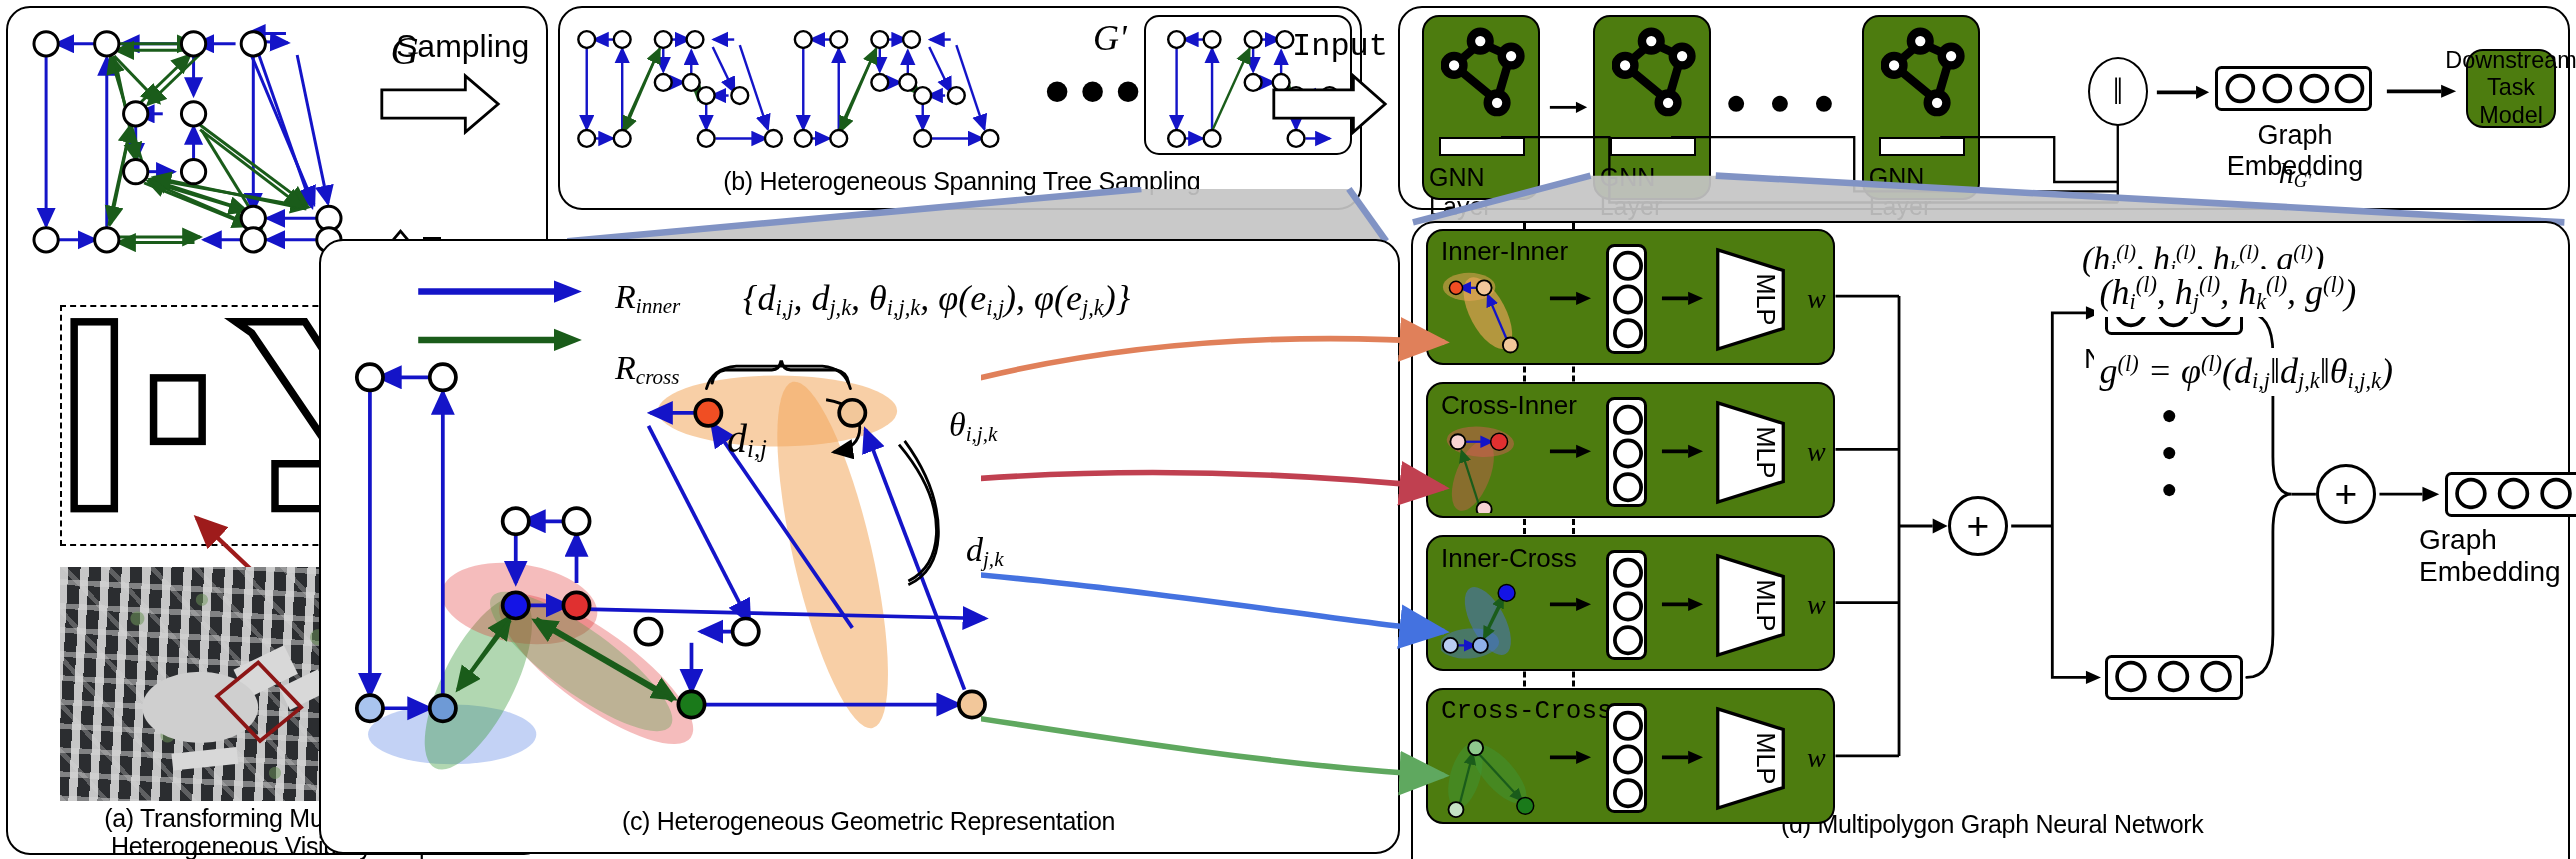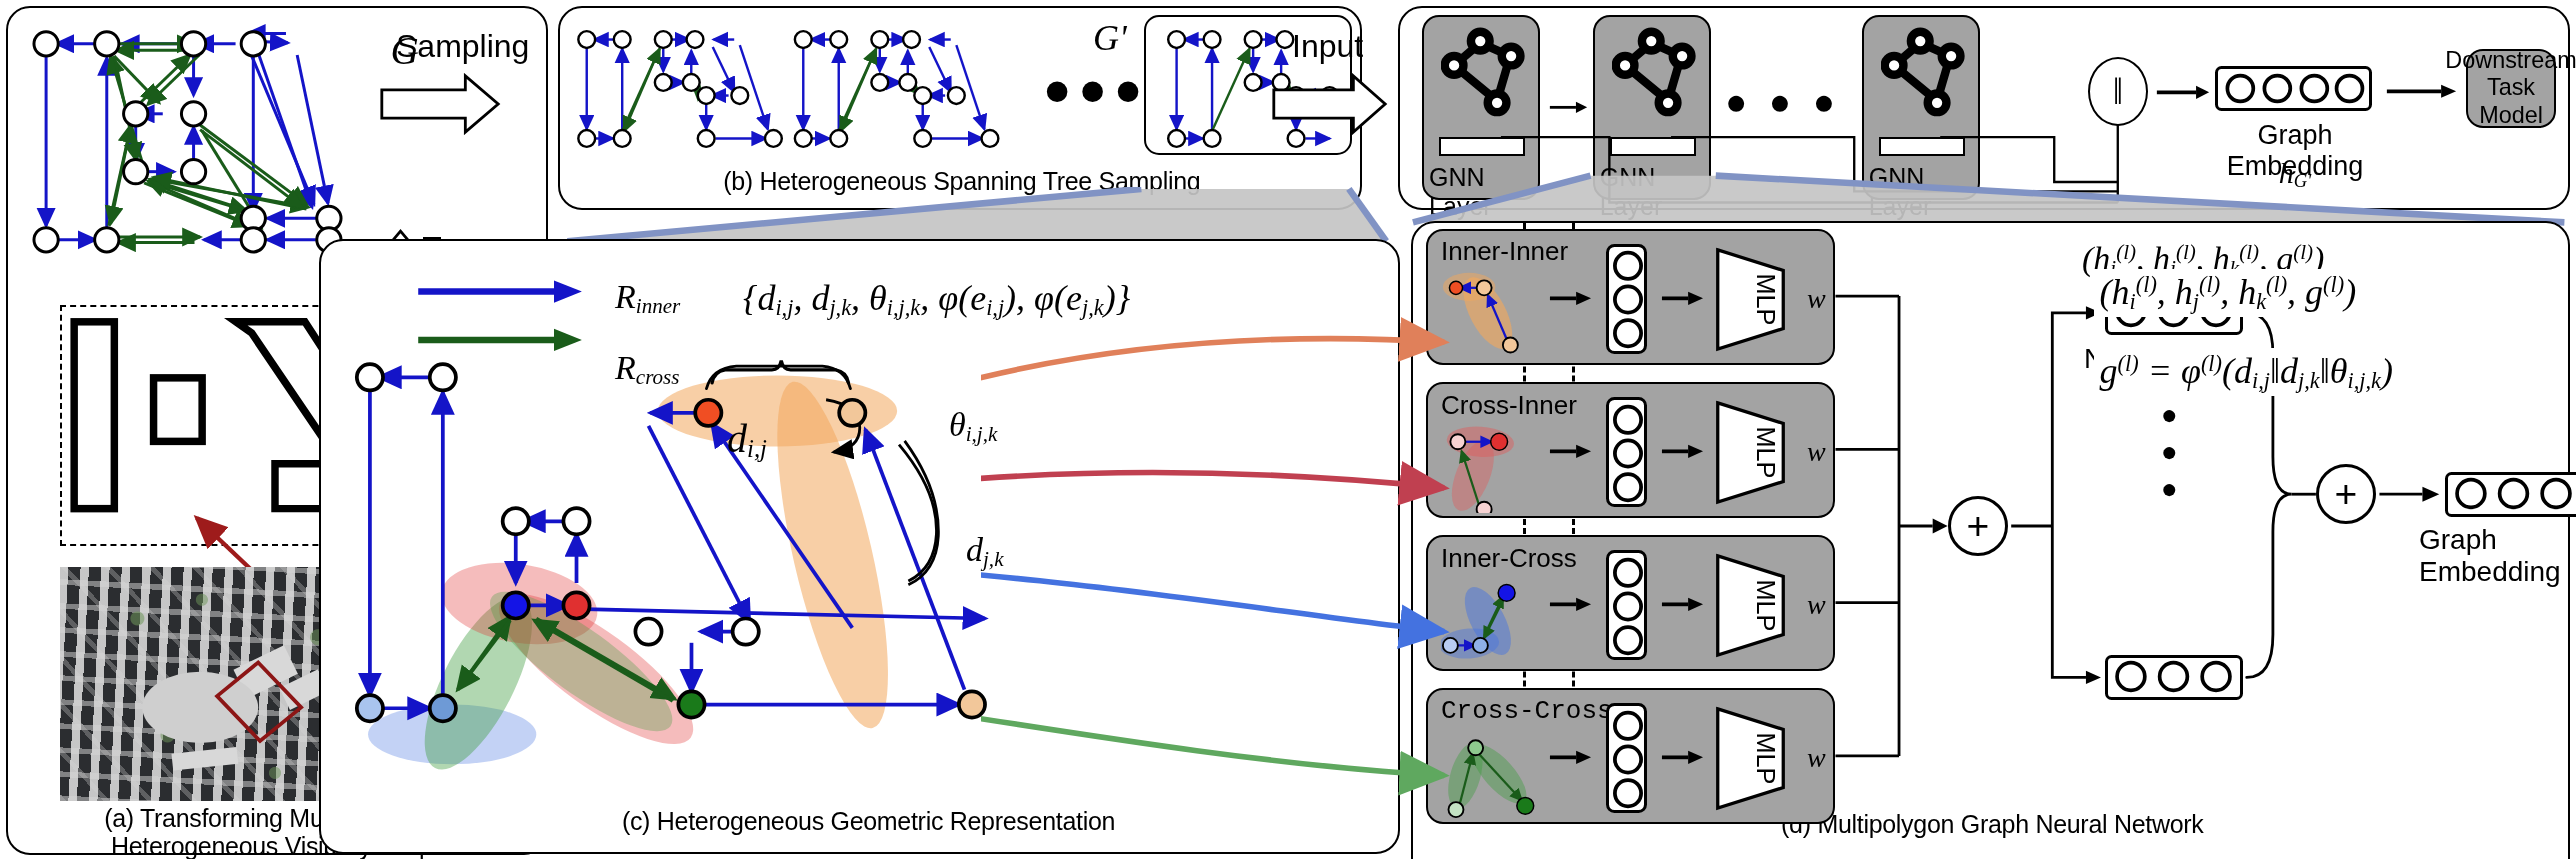--- a/index.html
+++ b/index.html
@@ -25,21 +25,21 @@
   svg { display:block; }
   .serif-it { font-family:"Liberation Serif", serif; font-style:italic; }
   sub  { font-size:62%; vertical-align:-0.22em; font-style:italic; }
   sup  { font-size:62%; vertical-align: 0.52em; font-style:italic; }
   .formula { font-family:"Liberation Serif", serif; font-style:italic; white-space:nowrap; }
   .boxlabel {
     position:absolute; font-size:28px;
     font-family:"Liberation Sans", sans-serif;
   }
   .rbox {
-    position:absolute; border:2.8px solid #000; border-radius:17px; background:#a3a3a3;
+    position:absolute; border:2.8px solid #000; border-radius:17px; background:#4d7c0f;
   }
 </style>
 </head>
 <body>
 
 <div class="panel" style="left:5.6px; top:5.6px; width:542px; height:849px;">
 
   <svg style="position:absolute; left:9.3px; top:5.6px;" width="523" height="280" viewBox="0 0 560 300">
     <defs>
       <marker id="ab" markerWidth="7" markerHeight="7" refX="6" refY="3.2" orient="auto">
@@ -306,21 +306,21 @@
   </svg>
 
   <div style="position:absolute; left:584px; top:7.5px; width:208px; height:140px;
               border:2.8px solid #000; border-radius:15px;"></div>
 
   <div class="serif-it" style="position:absolute; left:533px; top:9.3px; font-size:36px;">G'</div>
 
   <div class="caption" style="left:9.3px; top:159px; width:785px;">(b) Heterogeneous Spanning Tree Sampling</div>
 </div>
 
-<div class="lbl" style="left:1292px; top:28px; font-size:32px;">Input</div>
+<div class="lbl" style="left:1292px; top:28px; font-size:32px;font-family:Liberation Mono, monospace;">Input</div>
 <svg style="position:absolute; left:1271px; top:73px;" width="117" height="62" viewBox="0 0 125 66">
   <path d="M3,18 L88,18 L88,3 L122,33 L88,63 L88,48 L3,48 Z" fill="#fff" stroke="#000" stroke-width="3"></path>
 </svg>
 
 <div class="panel" style="left:1398px; top:5.6px; width:1172px; height:204px;">
 
   <div class="rbox" style="left:22.4px; top:7.5px; width:118px; height:185px;">
     <svg style="position:absolute;left:17px;top:9.3px;" width="86" height="105" viewBox="0 0 92 112">
       <g stroke="#000" stroke-width="9" fill="none" stroke-linecap="round">
         <line x1="14" y1="42" x2="42" y2="18"></line>

